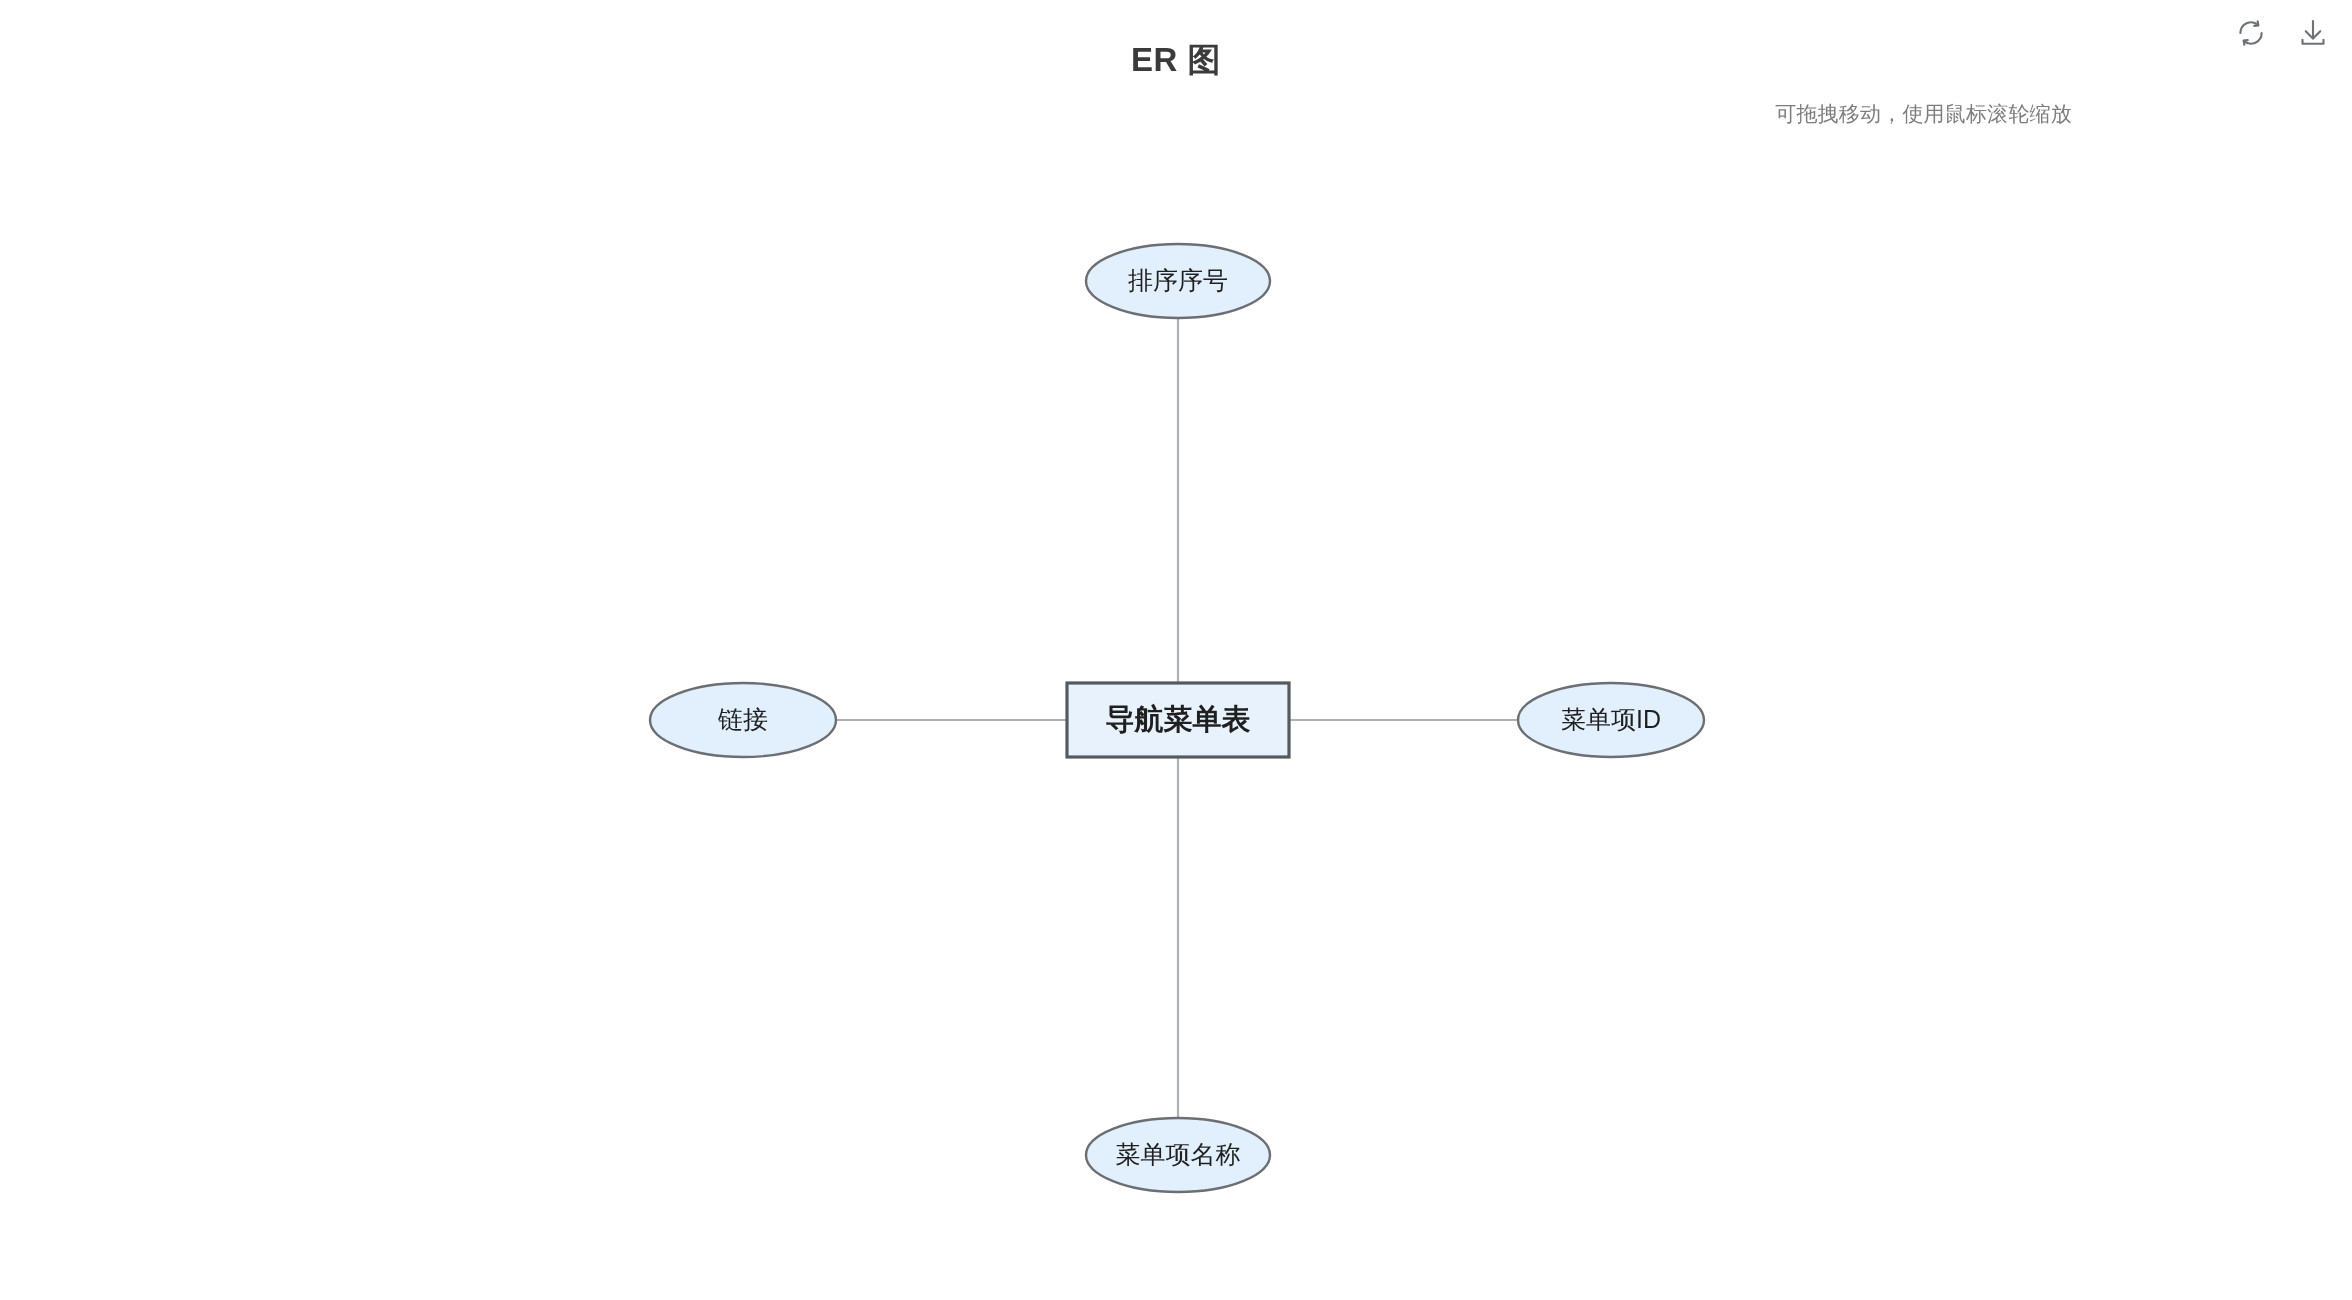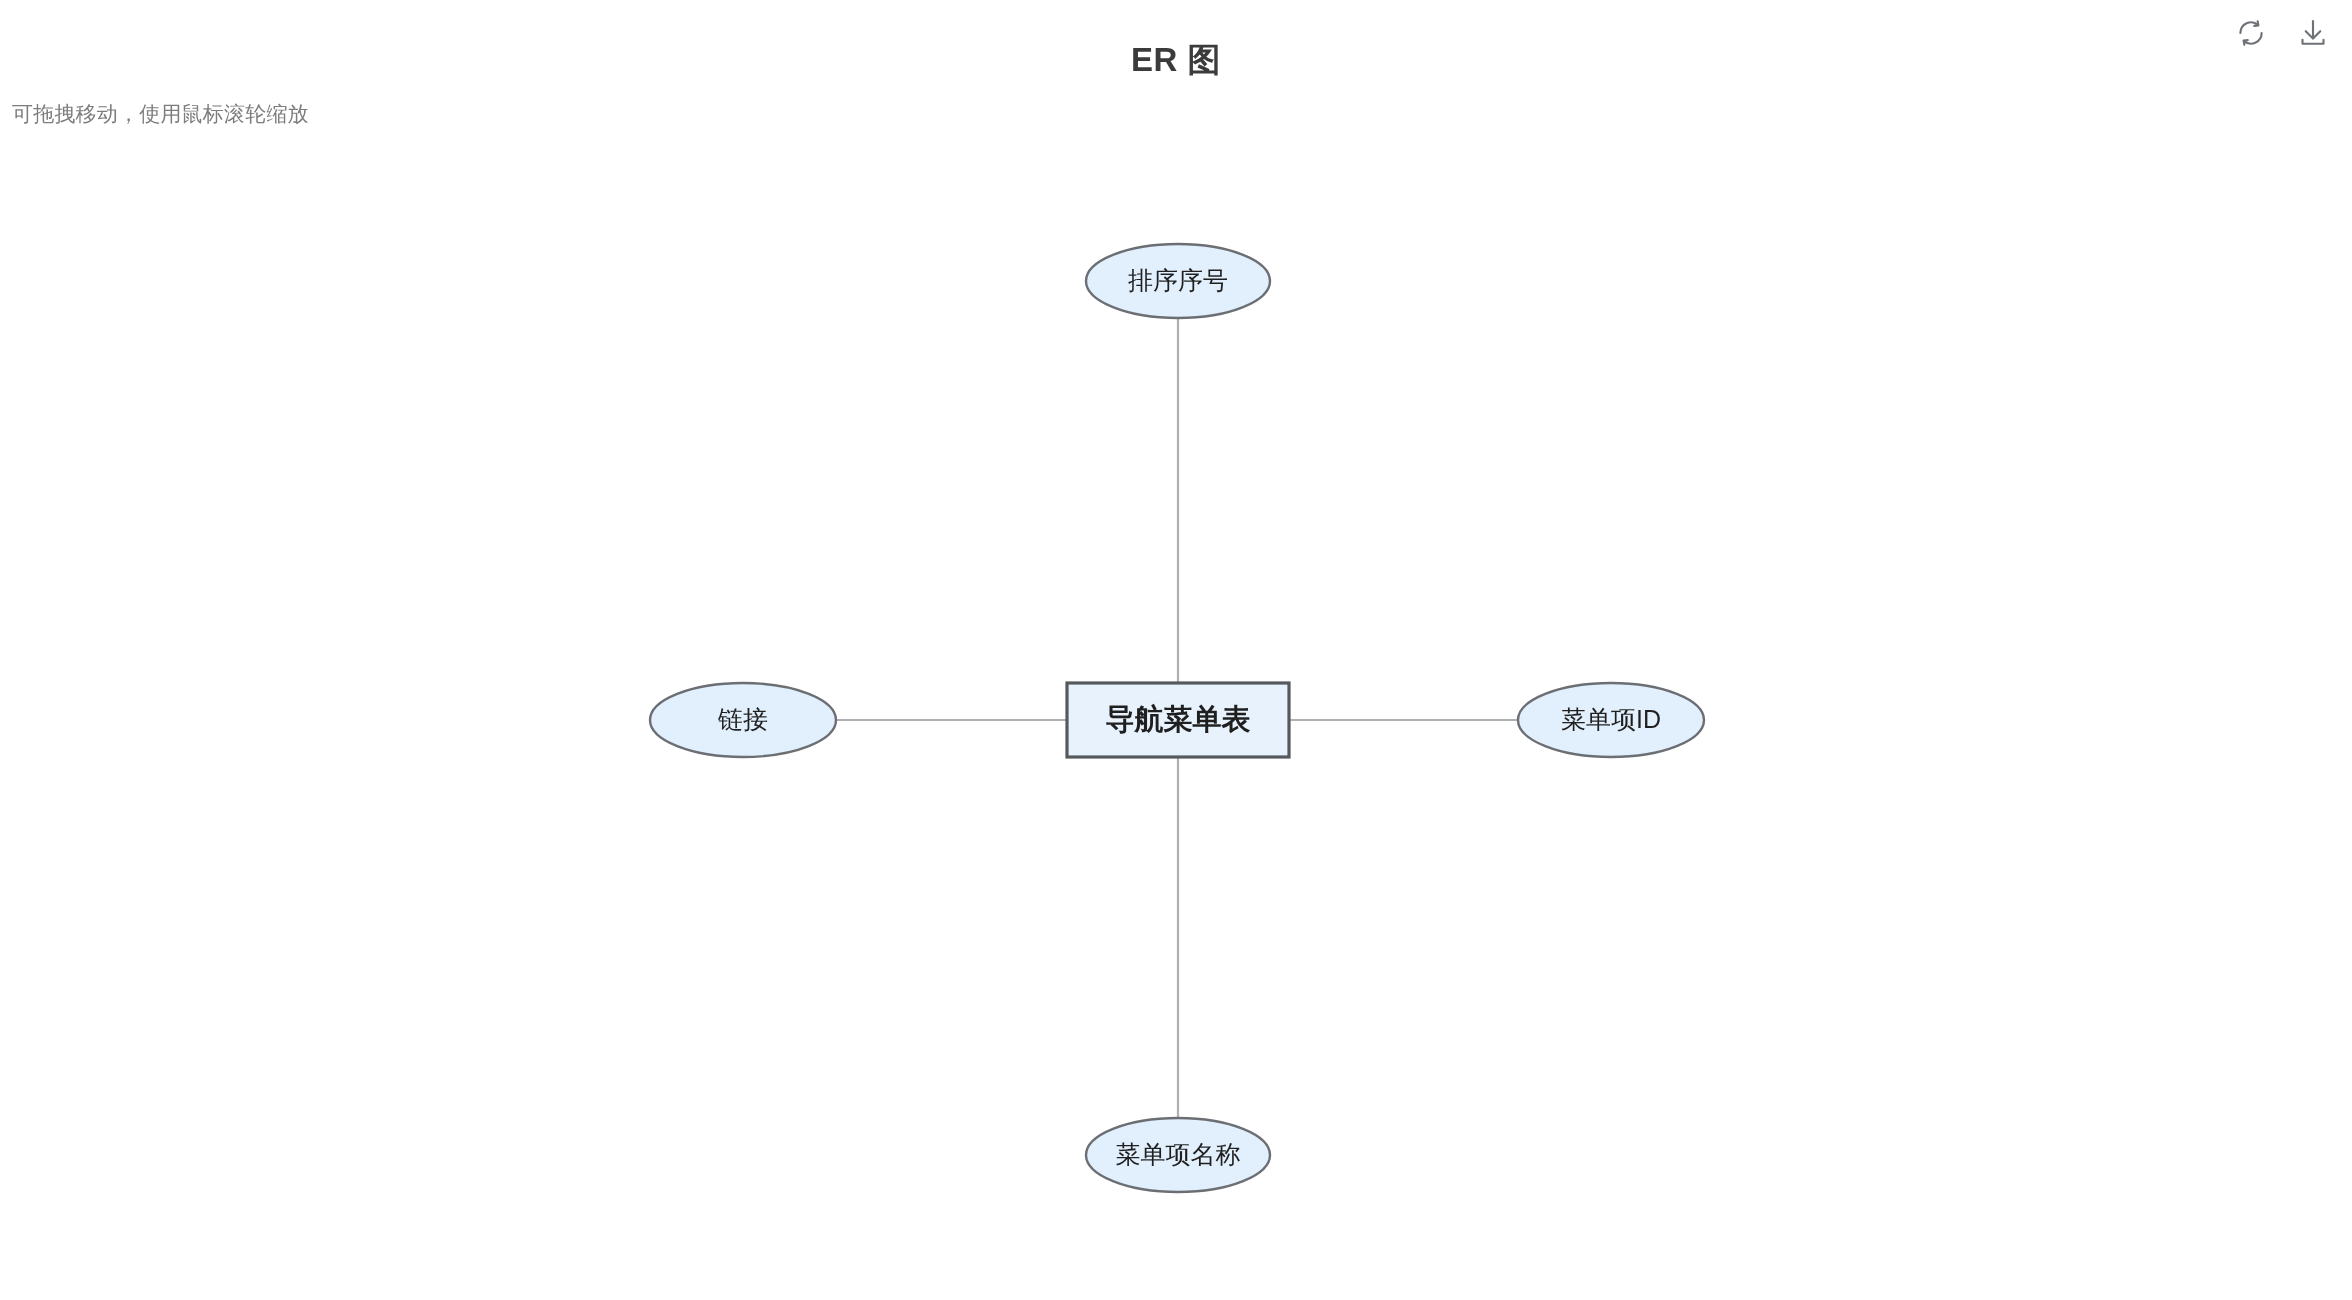--- a/index.html
+++ b/index.html
@@ -38,23 +38,23 @@
     text-align: center;
     font-size: 33px;
     font-weight: bold;
     color: #3b3b3b;
     letter-spacing: 0.5px;
   }
 
   .page-subtitle {
     position: absolute;
     top: 100px;
-    left: 12px;
+    left: 0;
     width: 2072px;
-    text-align: left;
+    text-align: right;
     font-size: 21px;
     font-weight: normal;
     color: #7d7d7d;
     letter-spacing: 0.2px;
   }
 
   
   .toolbar {
     position: absolute;
     top: 12px;

